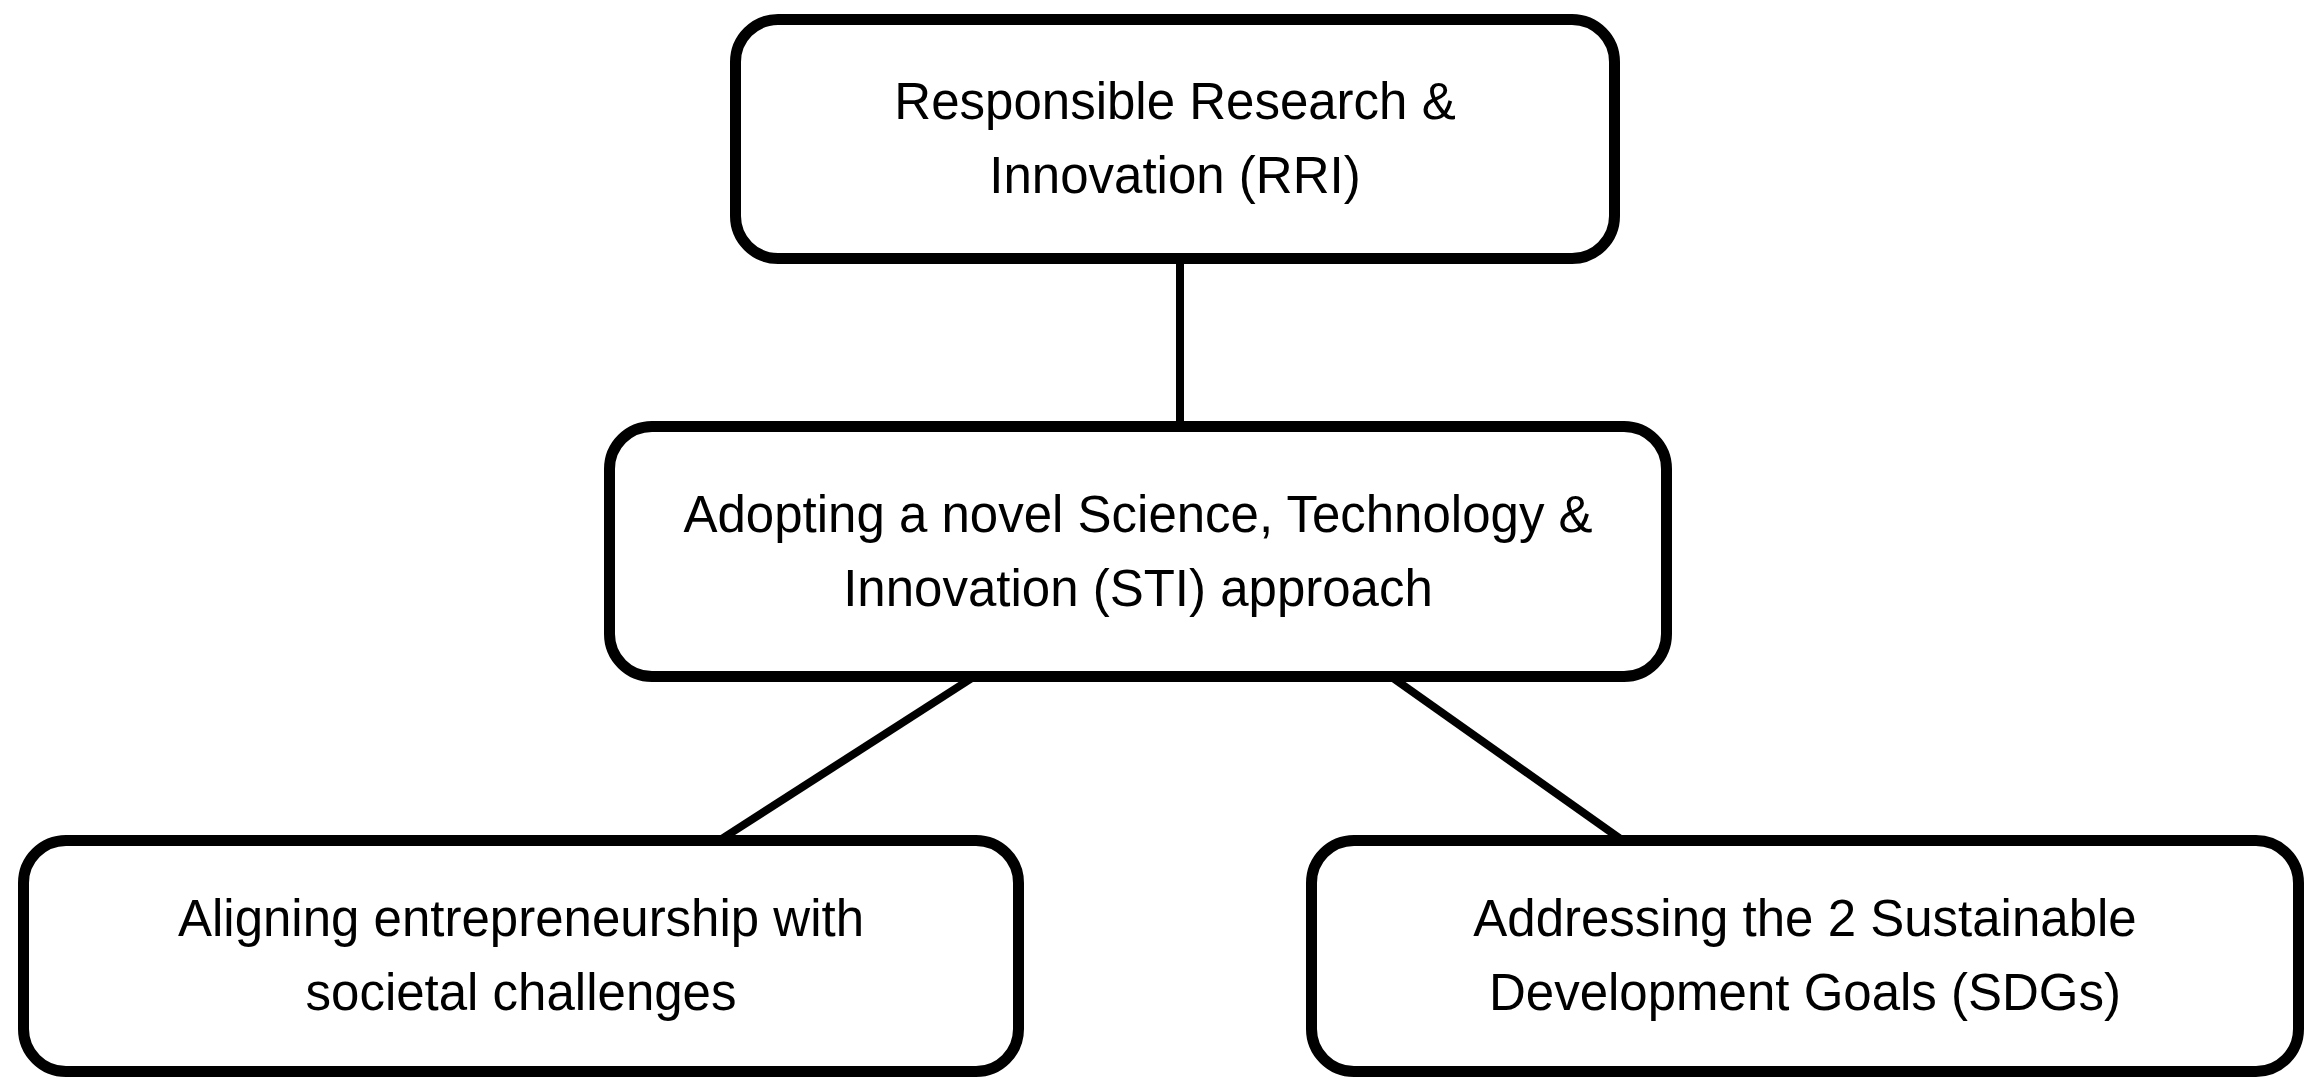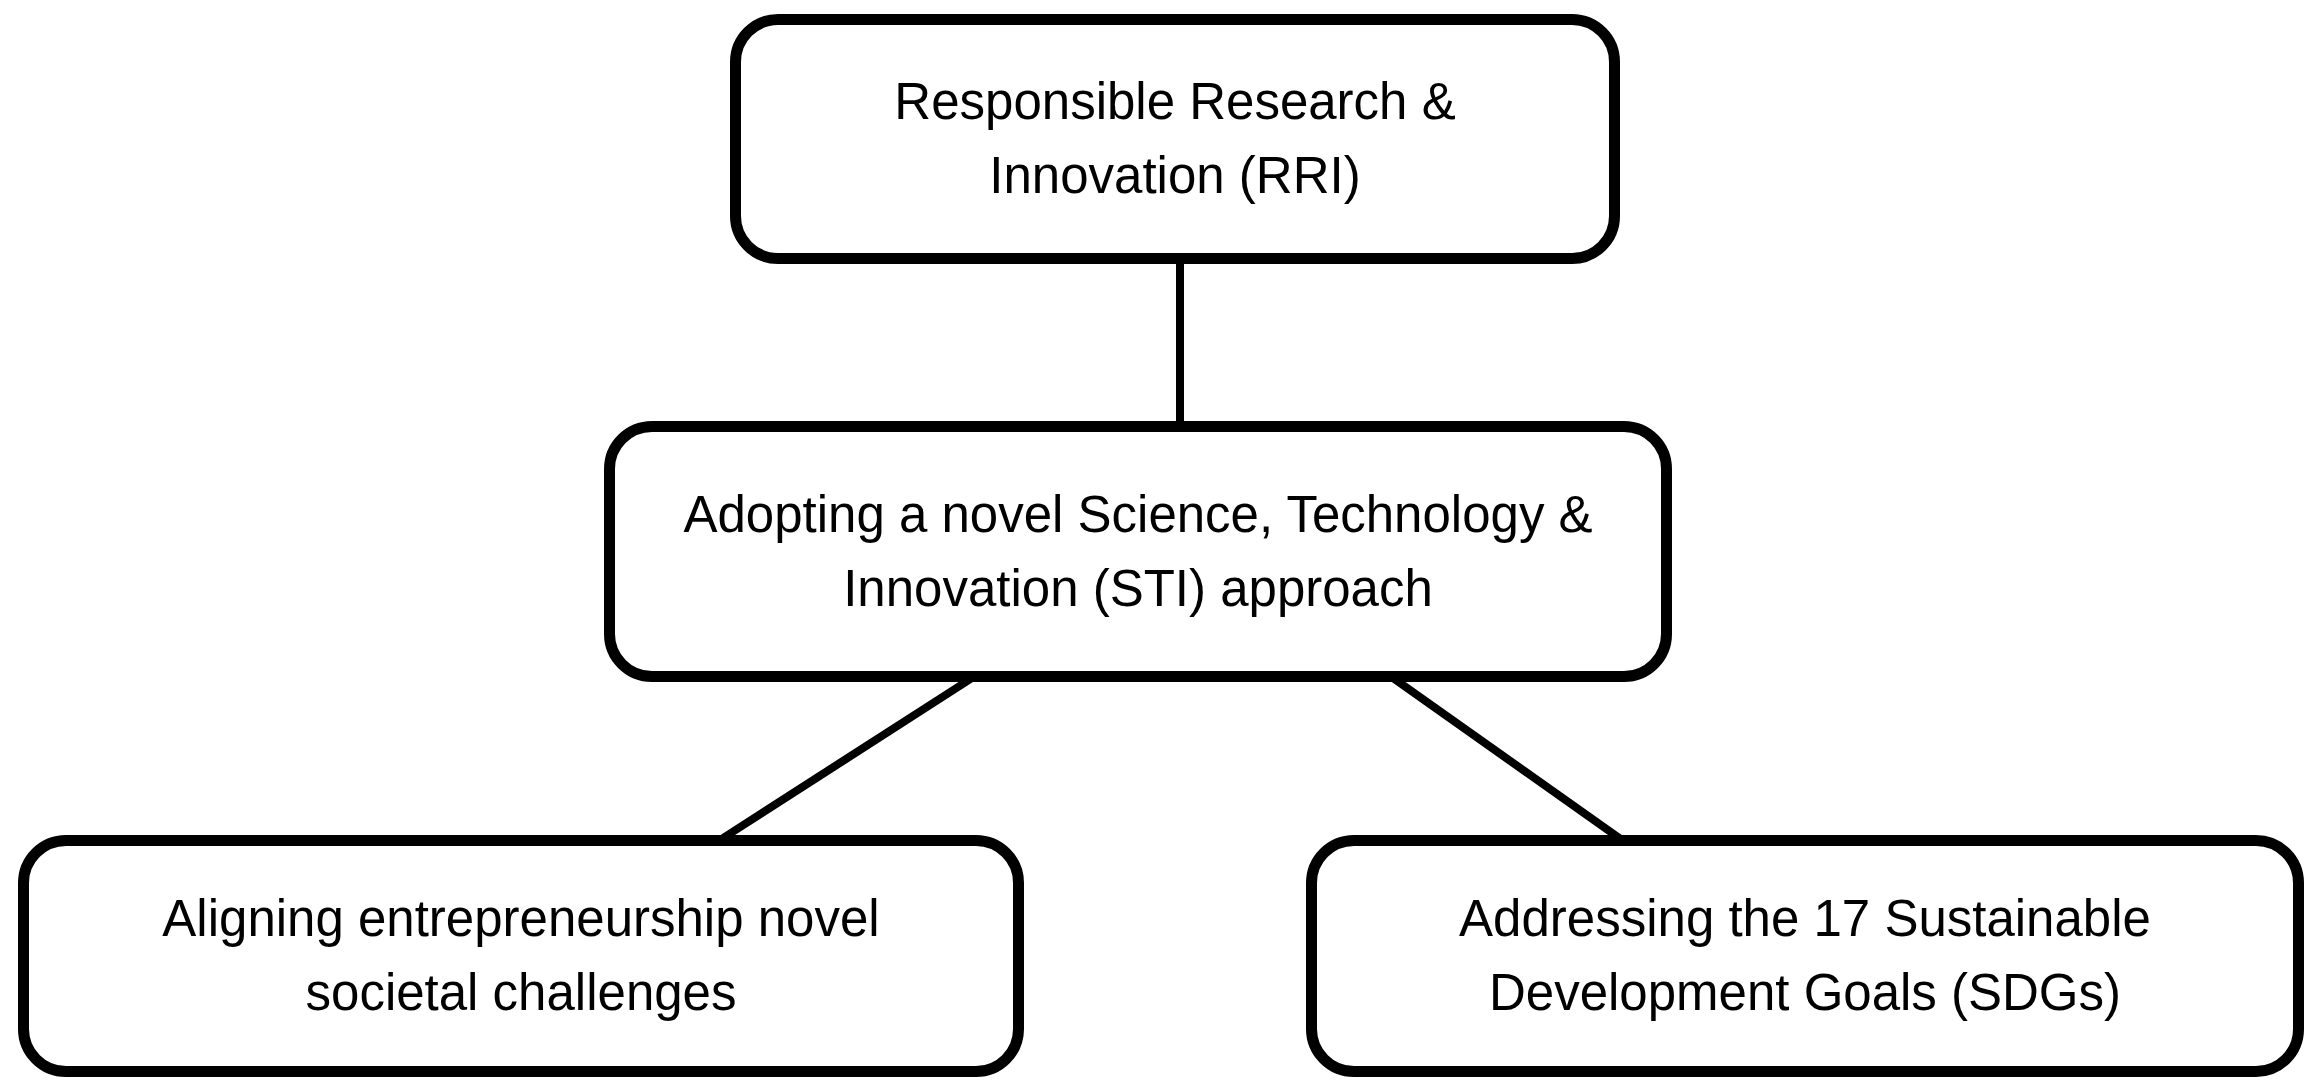--- a/index.html
+++ b/index.html
@@ -79,22 +79,22 @@
     <span>Responsible Research &amp;
 Innovation (RRI)</span>
   </div>
 
   <div class="node node-sti">
     <span>Adopting a novel Science, Technology &amp;
 Innovation (STI) approach</span>
   </div>
 
   <div class="node node-align">
-    <span>Aligning entrepreneurship novel
+    <span>Aligning entrepreneurship with
 societal challenges</span>
   </div>
 
   <div class="node node-sdg">
-    <span>Addressing the 17 Sustainable
+    <span>Addressing the 2 Sustainable
 Development Goals (SDGs)</span>
   </div>
 
 </div>
 
 </body></html>

